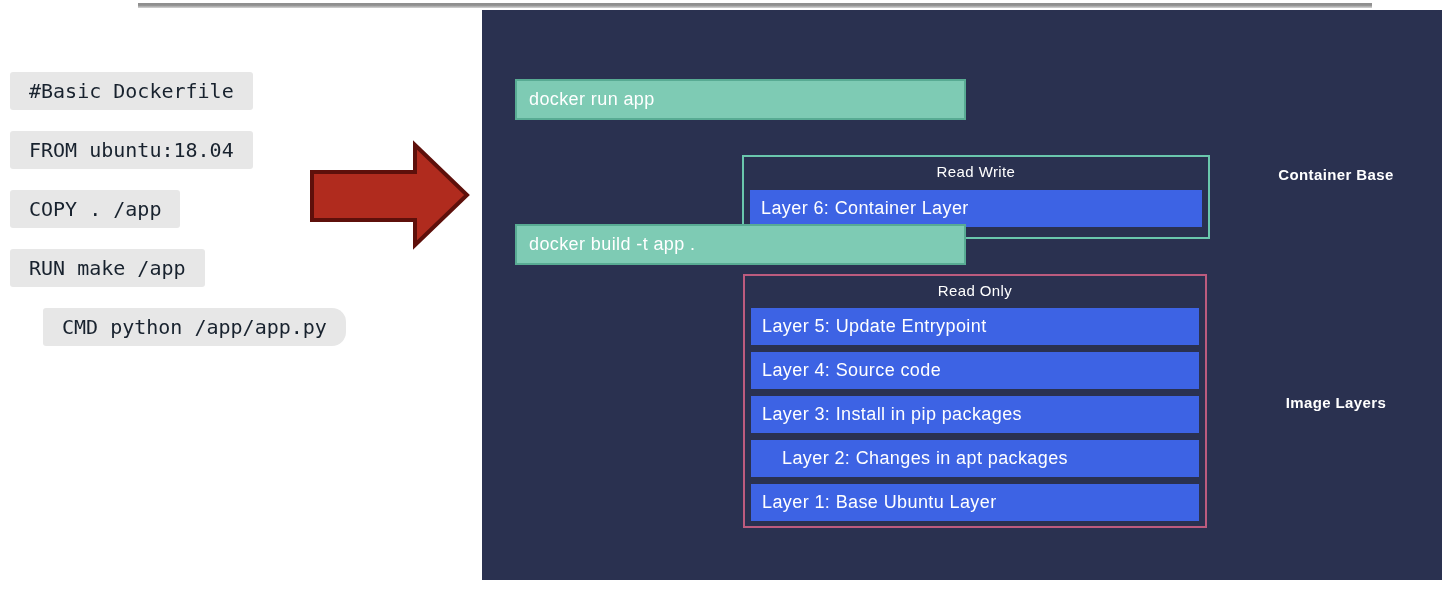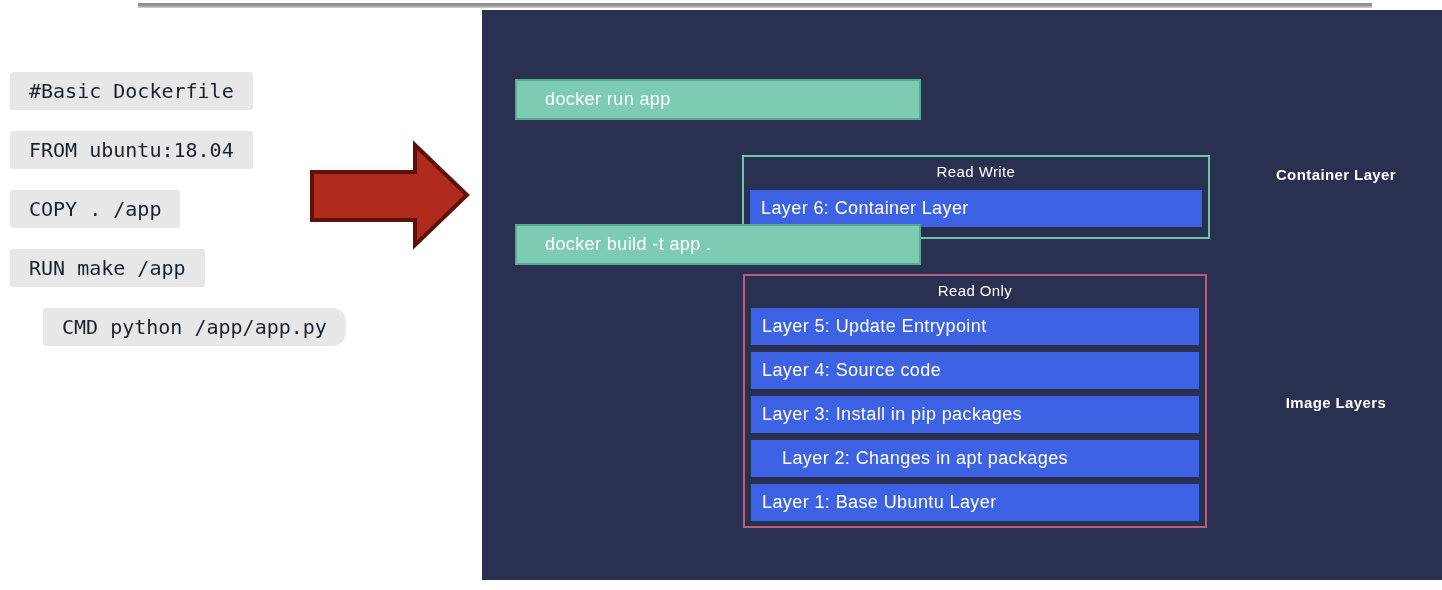--- a/index.html
+++ b/index.html
@@ -58,28 +58,28 @@
   .panel {
     position: absolute;
     left: 482px; top: 10px;
     width: 960px; height: 570px;
     background: var(--panel-bg);
     color: var(--text-light);
   }
   .cmd-bar {
     position: absolute;
     left: 33px;
-    width: 406px; height: 41px;
+    width: 451px; height: 41px;
     background: var(--bar-green);
     border: 2px solid var(--bar-green-border);
     color: var(--text-light);
     font-size: 18px;
     letter-spacing: 0.4px;
     line-height: 37px;
-    padding-left: 28px;
+    padding-left: 12px;
     overflow: hidden;
   }
   .cmd-bar.run { top: 69px; }
   .cmd-bar.build { top: 214px; }
   .group-box { position: absolute; background: transparent; }
   .group-box.rw {
     left: 260px; top: 122px;
     width: 468px; height: 84px;
     border: 2px solid var(--rw-border);
     margin-top: 23px;
@@ -159,17 +159,17 @@
 
     <div class="group-box ro">
       <div class="group-title">Read Only</div>
       <div class="layer-bar l5">Layer 5: Update Entrypoint</div>
       <div class="layer-bar l4">Layer 4: Source code</div>
       <div class="layer-bar l3">Layer 3: Install in pip packages</div>
       <div class="layer-bar l2">Layer 2: Changes in apt packages</div>
       <div class="layer-bar l1">Layer 1: Base Ubuntu Layer</div>
     </div>
 
-    <div class="side-label container">Container Layer</div>
+    <div class="side-label container">Container Base</div>
     <div class="side-label image">Image Layers</div>
 
   </div>
 </div>
 
 </body></html>

